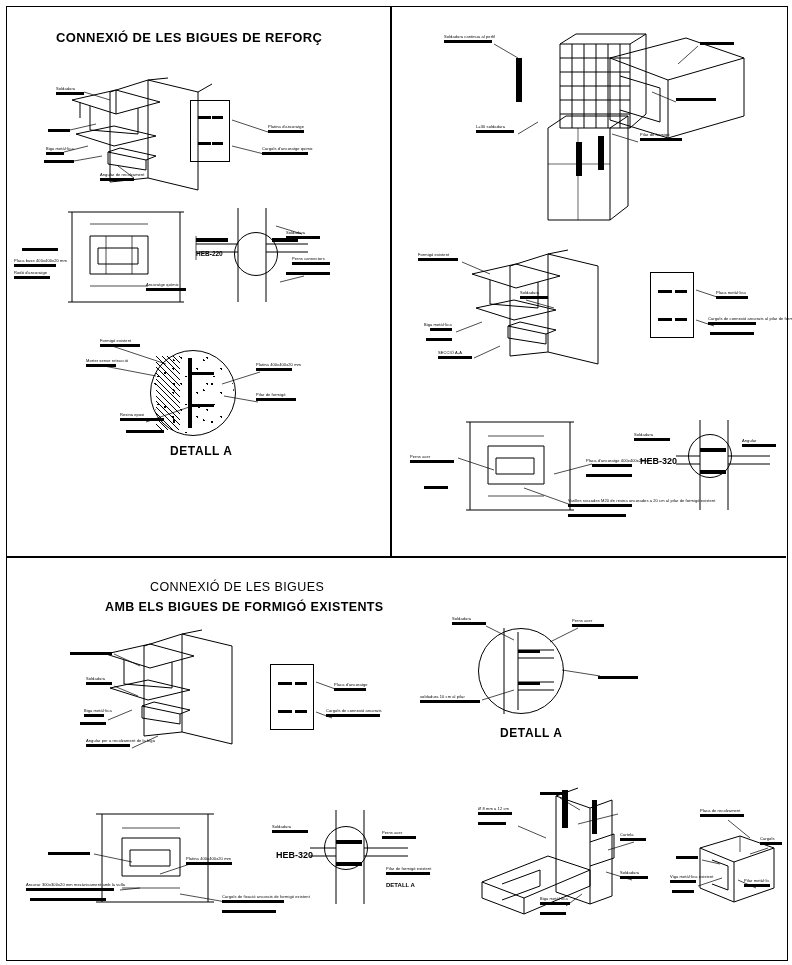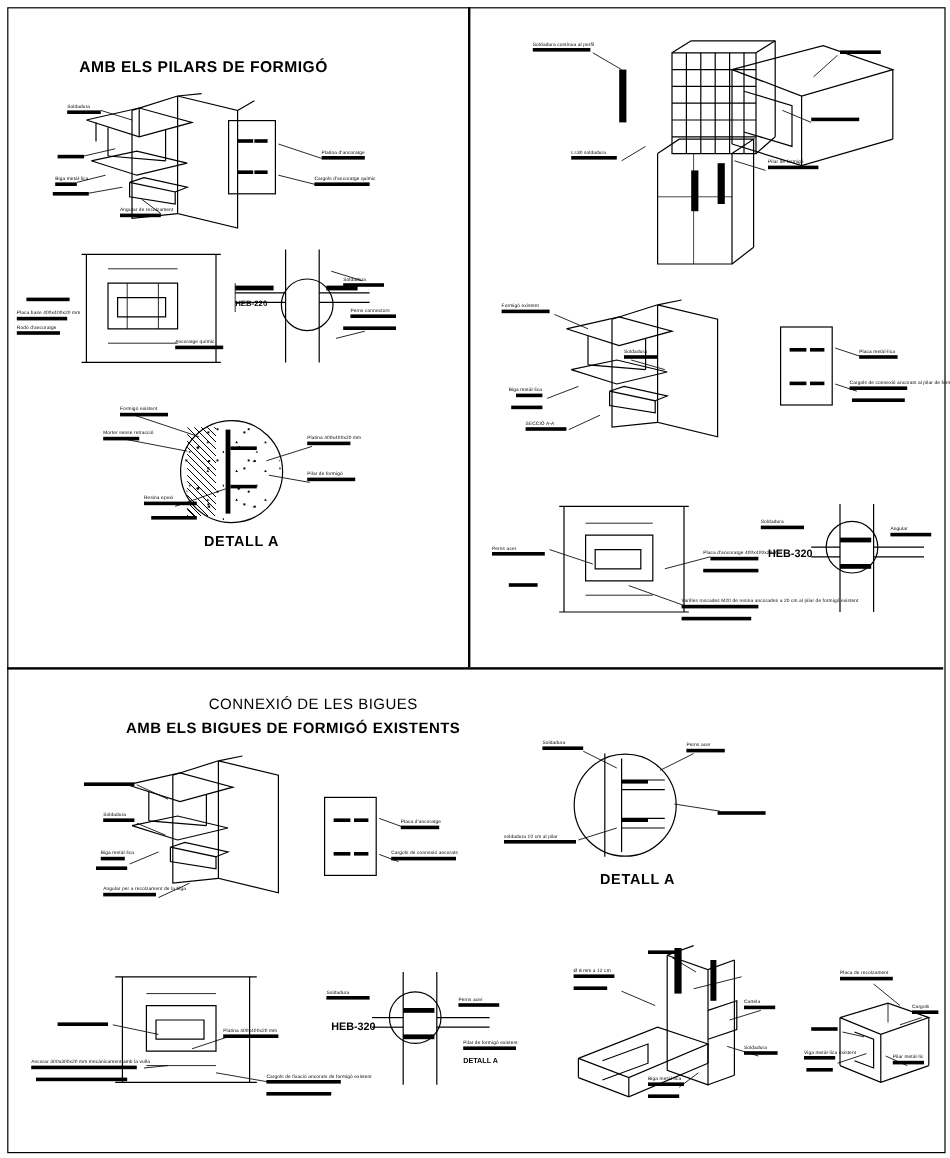--- a/index.html
+++ b/index.html
@@ -41,21 +41,21 @@
 </style>
 </head>
 <body>
 
 <div id="sheet">
 
   <div class="frame" style="left:6px;top:6px;width:780px;height:953px;"></div>
   <div class="divider" style="left:6px;top:556px;width:780px;height:2px;"></div>
   <div class="divider" style="left:390px;top:6px;width:2px;height:550px;"></div>
 
-  <div class="title t14" style="left:66px;top:48px;">AMB ELS PILARS DE FORMIGÓ</div>
+  <div class="title t14" style="left:56px;top:30px;">CONNEXIÓ DE LES BIGUES DE REFORÇ</div>
 
   <svg style="left:50px;top:78px;width:160px;height:110px;">
     <g fill="none" stroke="#000" stroke-width="1">
 
       <polyline points="98,2 98,100 148,112 148,14 98,2"></polyline>
       <line x1="98" y1="2" x2="118" y2="0"></line>
       <line x1="148" y1="14" x2="162" y2="6"></line>
 
       <polyline points="60,14 60,104 98,100"></polyline>
       <line x1="60" y1="14" x2="98" y2="2"></line>
@@ -309,21 +309,21 @@
       <line x1="92" y1="38" x2="134" y2="38"></line>
       <line x1="92" y1="46" x2="134" y2="46"></line>
     </g>
   </svg>
   <div class="fillblk" style="left:700px;top:448px;width:26px;height:4px;"></div>
   <div class="fillblk" style="left:700px;top:470px;width:26px;height:4px;"></div>
   <div class="circ" style="left:688px;top:434px;width:44px;height:44px;"></div>
   <div class="blkbar" style="left:634px;top:438px;width:36px;"></div>
   <div class="blkbar" style="left:742px;top:444px;width:34px;"></div>
 
-  <div class="title t13 thin" style="left:150px;top:580px;margin-left:24px;">CONNEXIÓ DE LES BIGUES</div>
+  <div class="title t13 thin" style="left:150px;top:580px;">CONNEXIÓ DE LES BIGUES</div>
   <div class="title t13" style="left:105px;top:600px;">AMB ELS BIGUES DE FORMIGÓ EXISTENTS</div>
 
   <svg style="left:84px;top:628px;width:160px;height:116px;">
     <g stroke="#000" stroke-width="1" fill="none">
       <polyline points="98,6 98,104 148,116 148,18 98,6"></polyline>
       <line x1="98" y1="6" x2="118" y2="2"></line>
       <polyline points="60,18 60,108 98,104"></polyline>
       <line x1="60" y1="18" x2="98" y2="6"></line>
       <polyline points="22,26 66,16 110,28 66,40 22,26"></polyline>
       <line x1="40" y1="32" x2="40" y2="56"></line>

